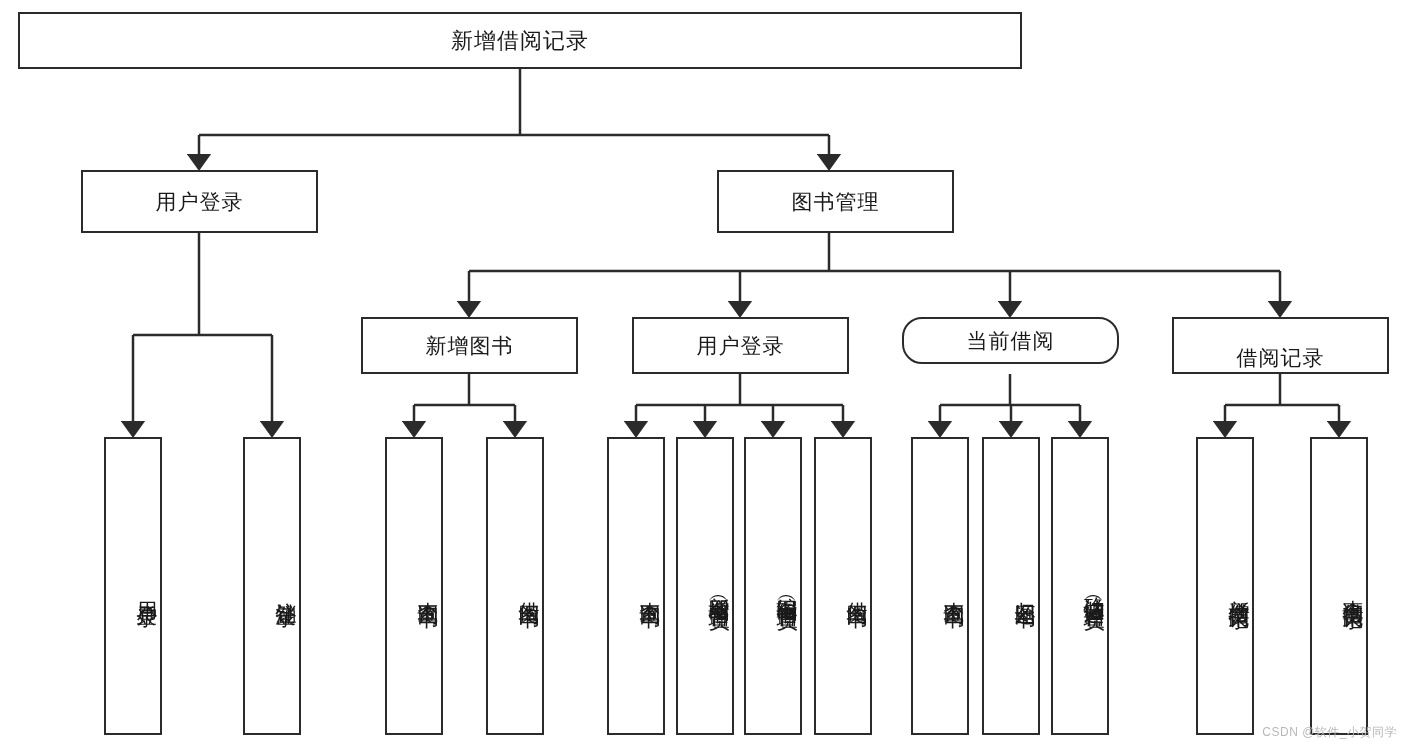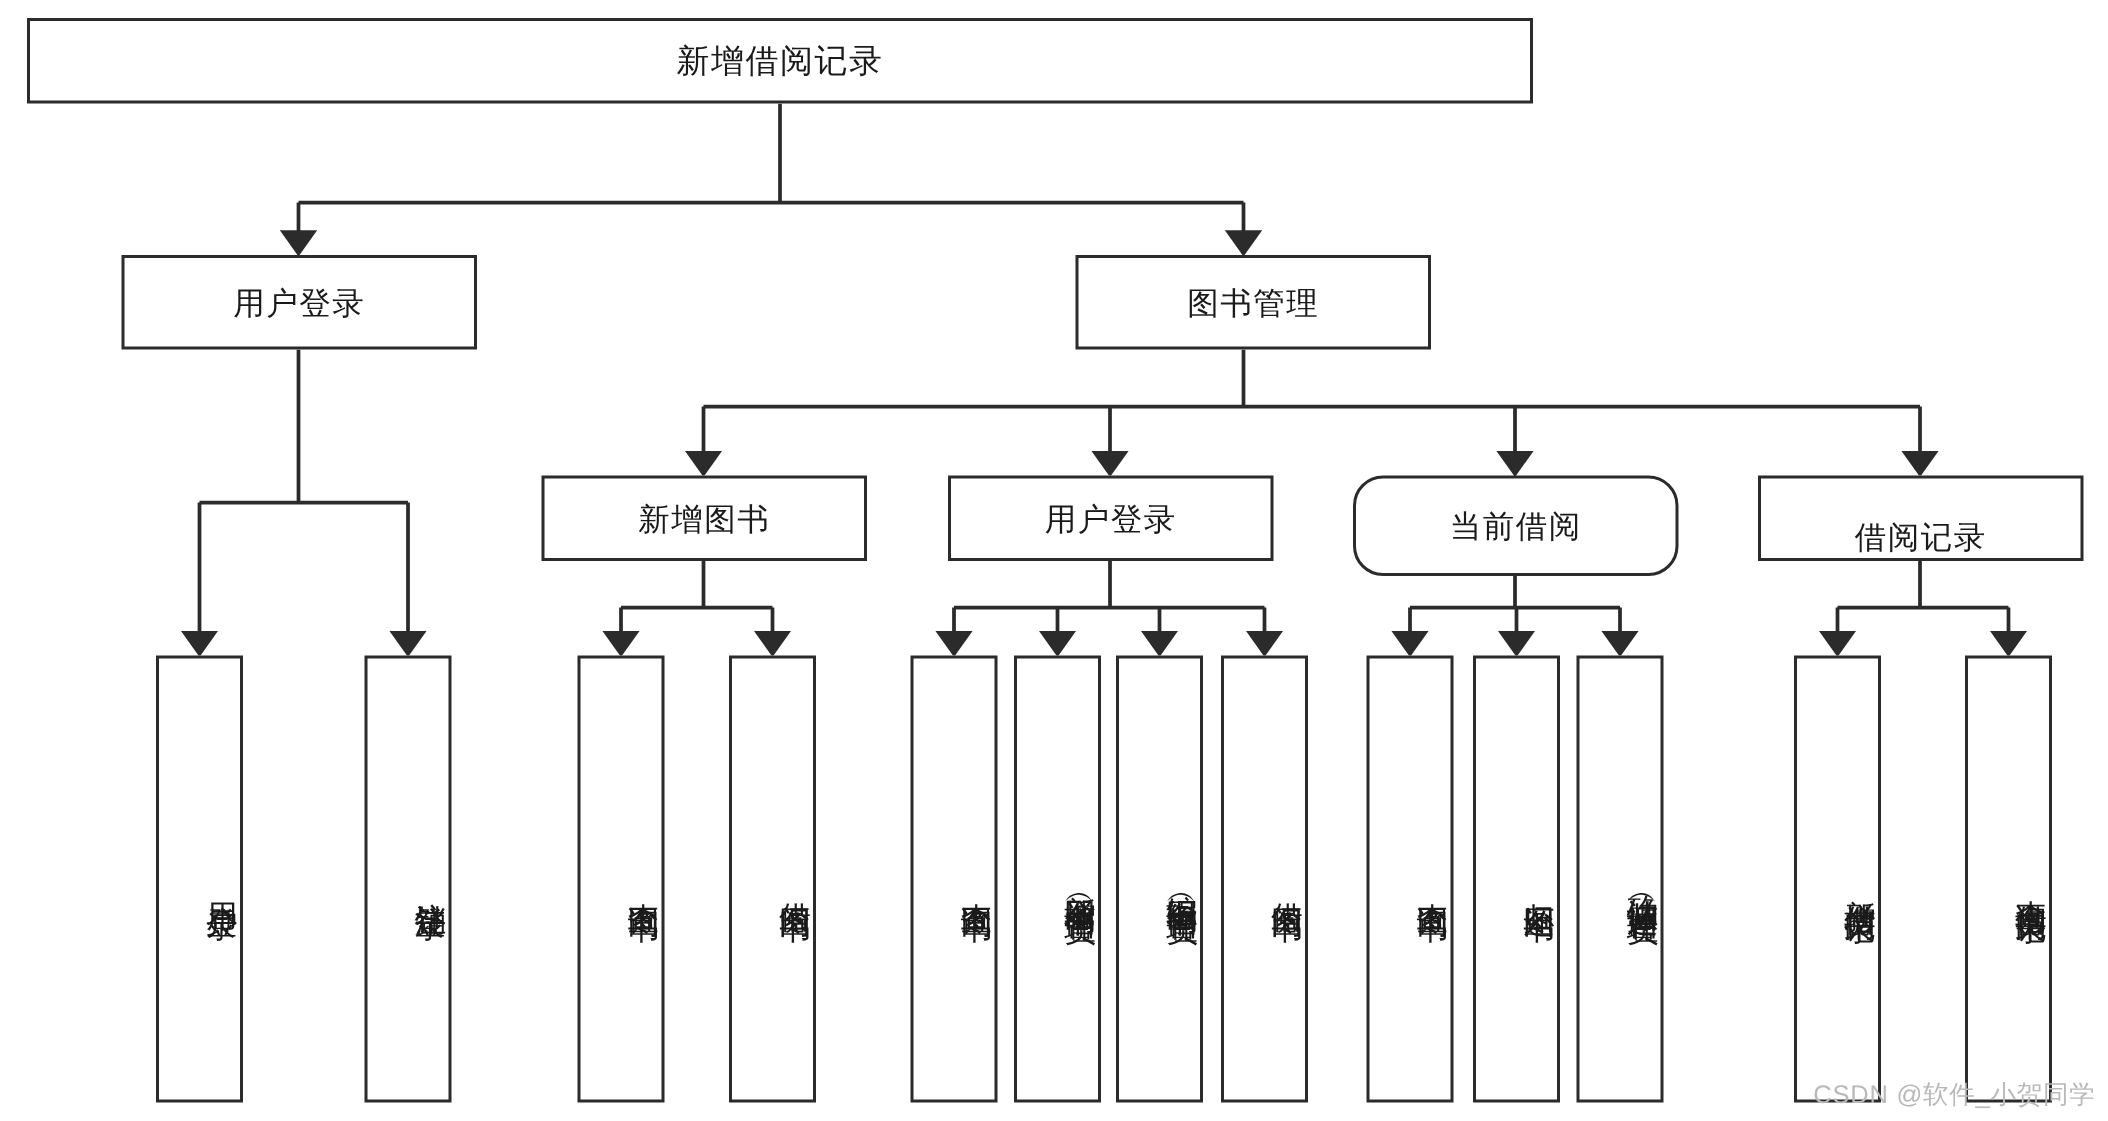--- a/index.html
+++ b/index.html
@@ -9,21 +9,21 @@
   #edges{position:absolute;left:0;top:0;width:1405px;height:747px;}
   .node{position:absolute;box-sizing:border-box;background:#ffffff;
         border:2px solid #2b2b2b;display:flex;align-items:center;
         justify-content:center;color:#1a1a1a;}
   .node.horiz{font-size:21px;letter-spacing:1px;}
   .node.root{font-size:22px;letter-spacing:1px;}
   .node.vert{writing-mode:vertical-rl;text-orientation:upright;
              font-size:21px;line-height:1.22;letter-spacing:2px;
              padding-top:6px;align-items:flex-start;justify-content:center;}
   .node.vert .vtext{display:block;white-space:pre;}
-  .watermark{position:absolute;right:8px;bottom:6px;font-size:17px;
+  .watermark{position:absolute;right:8px;bottom:6px;font-size:12px;
              color:#b9b9b9;letter-spacing:.5px;white-space:nowrap;}
 </style>
 </head>
 <body>
 
 <div id="diagram">
   <svg id="edges" viewBox="0 0 1405 747" xmlns="http://www.w3.org/2000/svg">
     <defs>
       <marker id="arrow" markerWidth="10" markerHeight="10" refX="3" refY="5" orient="auto" markerUnits="strokeWidth">
         <path d="M0,0 L7,5 L0,10 z" fill="#2b2b2b"></path>
@@ -75,21 +75,21 @@
       </div>
       <div class="node horiz" style="left: 717px; top: 170px; width: 237px; height: 63px;">
         <span class="htext">图书管理</span>
       </div>
       <div class="node horiz" style="left: 361px; top: 317px; width: 217px; height: 57px;">
         <span class="htext">新增图书</span>
       </div>
       <div class="node horiz" style="left: 632px; top: 317px; width: 217px; height: 57px;">
         <span class="htext">用户登录</span>
       </div>
-      <div class="node horiz" style="left: 902px; top: 317px; width: 217px; height: 67px; border-radius: 20px;">
+      <div class="node horiz" style="left: 902px; top: 317px; width: 217px; height: 47px; border-radius: 20px;">
         <span class="htext">当前借阅</span>
       </div>
       <div class="node horiz" style="left: 1172px; top: 317px; width: 217px; height: 57px; align-items: flex-end;">
         <span class="htext">借阅记录</span>
       </div>
       <div class="node vert" style="left: 104px; top: 437px; width: 58px; height: 298px;">
         <span class="vtext">用户登录</span>
       </div>
       <div class="node vert" style="left: 243px; top: 437px; width: 58px; height: 298px;">
         <span class="vtext">注销登录</span>

